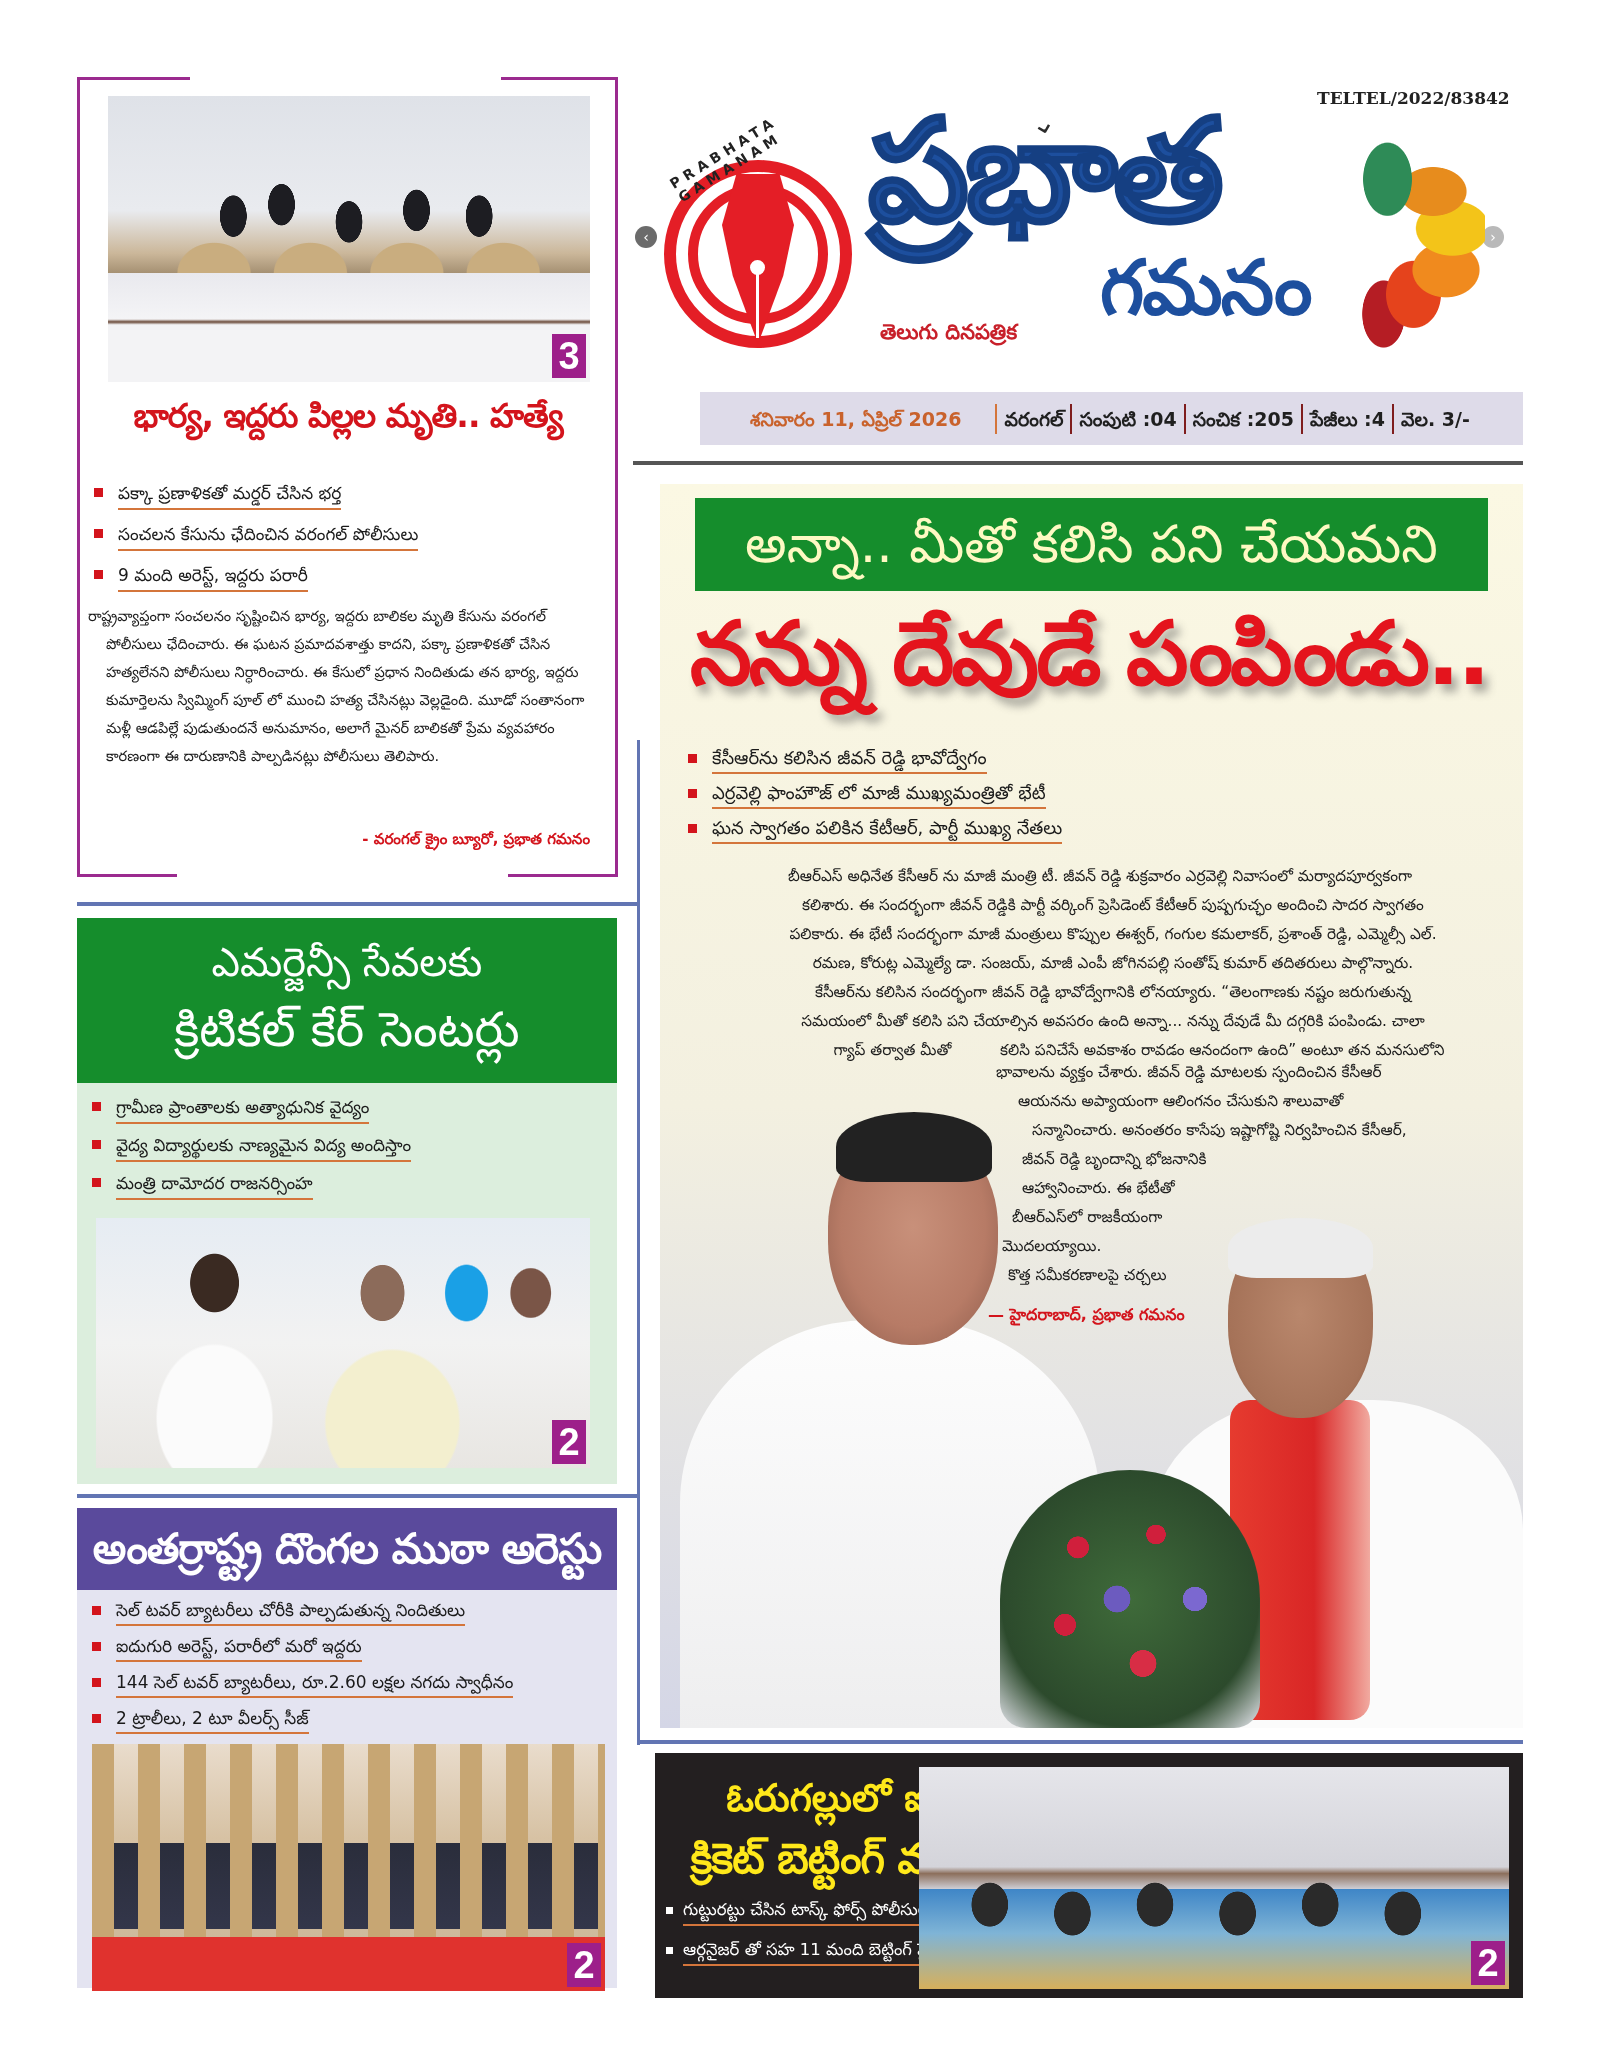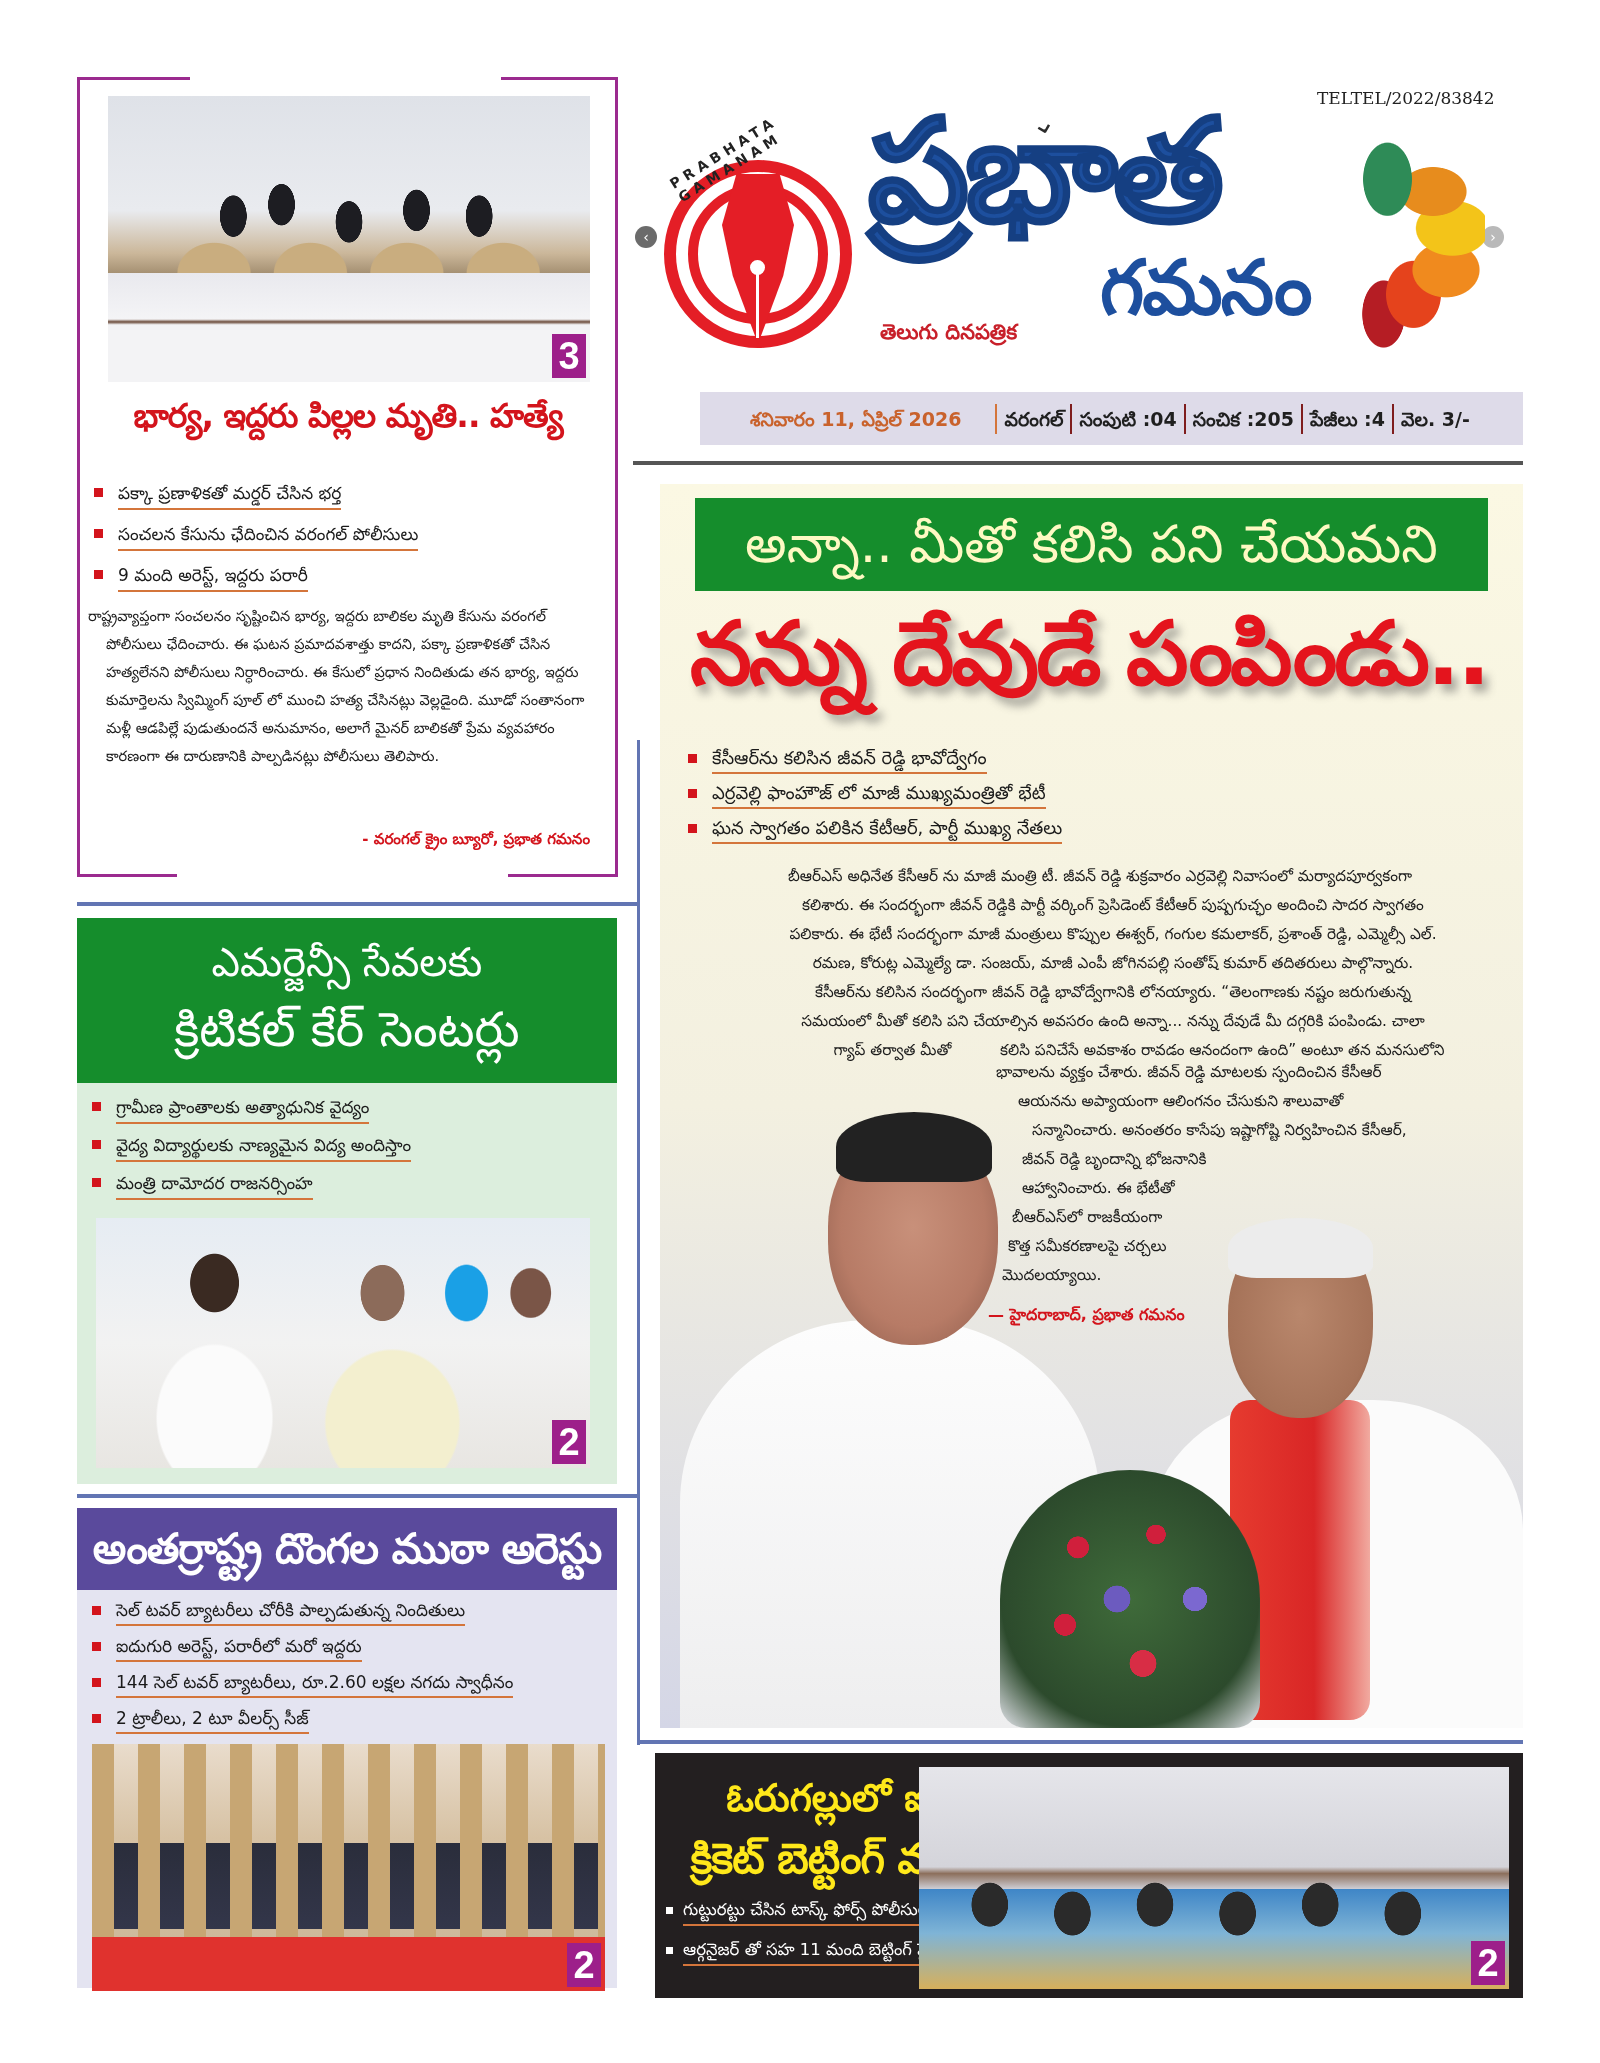--- a/index.html
+++ b/index.html
@@ -92,21 +92,21 @@
   .photo-batteries {
     left: 92px; top: 1744px; width: 513px; height: 247px;
     background:
       linear-gradient(180deg, transparent 78%, #e0322e 78%),
       repeating-linear-gradient(90deg, #c7a673 0 22px, transparent 22px 46px),
       linear-gradient(180deg, transparent 40%, #2a2d3b 40%, #33364a 75%, transparent 75%),
       linear-gradient(180deg, #e9dccc 0%, #d7c2a4 38%, #c9b597 100%);
   }
 
   
-  .reg-no { left: 1317px; top: 88px; font-family: "DejaVu Serif", serif; font-weight: normal; font-size: 17px; color: #222; }
+  .reg-no { left: 1317px; top: 88px; font-family: "DejaVu Serif", serif; font-weight: bold; font-size: 17px; color: #222; }
   .nav-arrow {
     width: 22px; height: 22px; border-radius: 50%; background: #777; color: #fff; font-size: 14px;
     line-height: 22px; text-align: center; cursor: pointer;
   }
   .arrow-prev { left: 635px; top: 226px; background: #6b6b6b; }
   .arrow-next { left: 1482px; top: 226px; background: #b9b9b9; }
 
   .logo { left: 660px; top: 118px; width: 200px; height: 240px; }
   .logo .arc-text {
     position: absolute; left: 10px; top: -6px; width: 190px; font-size: 14px; font-weight: bold;
@@ -339,22 +339,22 @@
   <p style="padding-left:78px; white-space:pre;">గ్యాప్ తర్వాత మీతో          కలిసి పనిచేసే అవకాశం రావడం ఆనందంగా ఉంది” అంటూ తన మనసులోని</p>
 </div>
 
 <div class="abs wrap-body">
   <p style="padding-left:0px">భావాలను వ్యక్తం చేశారు. జీవన్ రెడ్డి మాటలకు స్పందించిన కేసీఆర్</p>
   <p style="padding-left:22px">ఆయనను అప్యాయంగా ఆలింగనం చేసుకుని శాలువాతో</p>
   <p style="padding-left:36px">సన్మానించారు. అనంతరం కాసేపు ఇష్టాగోష్టి నిర్వహించిన కేసీఆర్,</p>
   <p style="padding-left:26px">జీవన్ రెడ్డి బృందాన్ని భోజనానికి</p>
   <p style="padding-left:26px">ఆహ్వానించారు. ఈ భేటీతో</p>
   <p style="padding-left:16px">బీఆర్ఎస్‌లో రాజకీయంగా</p>
+  <p style="padding-left:6px">మొదలయ్యాయి.</p>
   <p style="padding-left:12px">కొత్త సమీకరణాలపై చర్చలు</p>
-  <p style="padding-left:6px">మొదలయ్యాయి.</p>
 </div>
 <div class="abs main-byline">— హైదరాబాద్, ప్రభాత గమనం</div>
 
 <div class="abs hr-blue" style="left:640px; top:1740px; width:883px;"></div>
 
 <div class="abs ipl-box"></div>
 <div class="abs ipl-title">
   <div class="l1">ఓరుగల్లులో ఐపీఎల్</div>
   <div class="l2">క్రికెట్ బెట్టింగ్ మాఫియా</div>
 </div>

